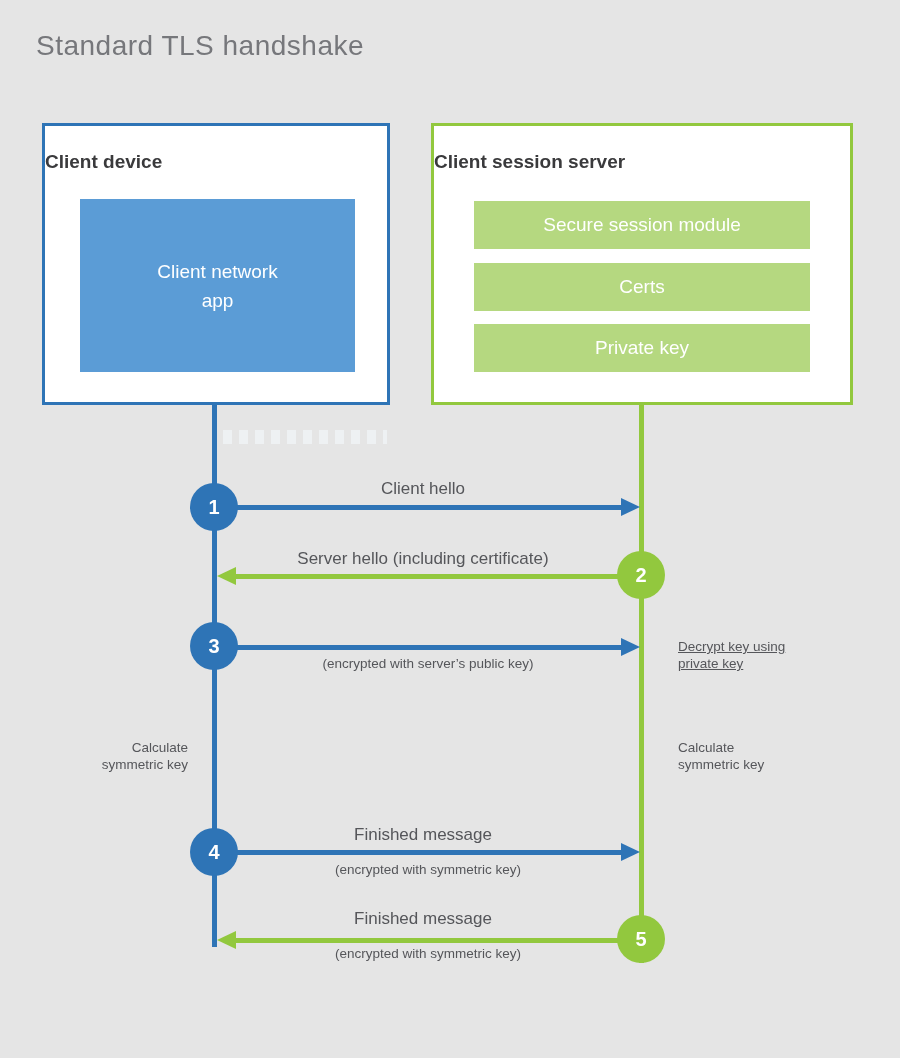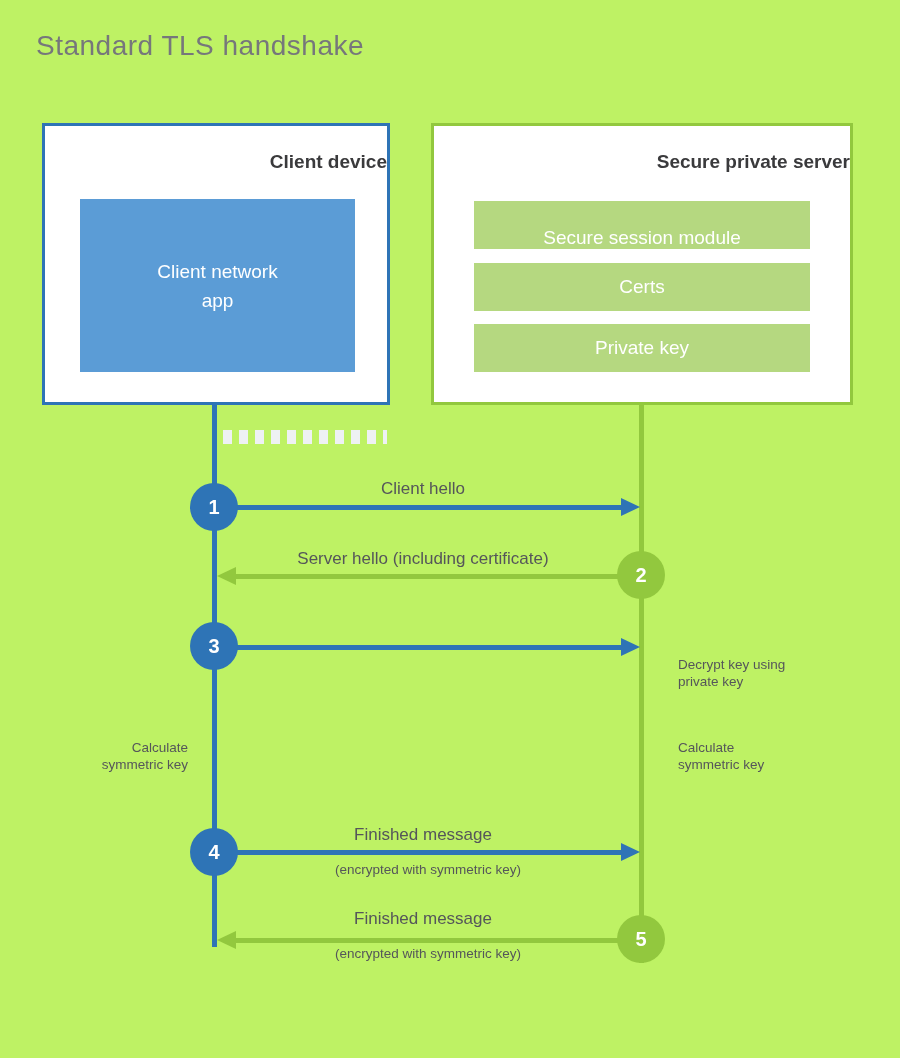--- a/index.html
+++ b/index.html
@@ -9,50 +9,50 @@
     --green-fill:#b5d880;
     --title-text:#76777b;
     --heading-text:#3a3a3c;
     --label-text:#55565a;
   }
   *{margin:0;padding:0;box-sizing:border-box;}
   html,body{background:#ffffff;}
   body{font-family:"Liberation Sans","DejaVu Sans",sans-serif;}
   .canvas{
     position:relative;width:900px;height:1058px;margin:0 auto;
-    background:#bef264;overflow:hidden;
+    background:#e5e5e5;overflow:hidden;
   }
   .page-title{
     position:absolute;left:36px;top:30px;
     font-size:28px;font-weight:300;letter-spacing:.5px;
     color:var(--title-text);
   }
   
   .actor-box{position:absolute;top:123px;height:282px;background:#fff;}
   .actor-box.client{left:42px;width:348px;border:3px solid var(--blue);}
   .actor-box.server{left:431px;width:422px;border:3px solid var(--green);}
   .actor-title{
-    margin-top:25px;text-align:right;
+    margin-top:25px;text-align:left;
     font-size:19px;font-weight:700;color:var(--heading-text);
   }
   .client-app{
     position:absolute;left:80px;top:199px;width:275px;height:173px;
     background:var(--blue-fill);
     display:flex;align-items:center;justify-content:center;
   }
   .client-app span{
     color:#fff;font-size:19px;line-height:29px;text-align:center;white-space:pre-line;
   }
   .server-bar{
     position:absolute;left:474px;width:336px;height:48px;
     background:var(--green-fill);
     display:flex;align-items:center;justify-content:center;
     color:#fff;font-size:19px;
   }
-  .server-bar.b0{top:201px;align-items:flex-end;}
+  .server-bar.b0{top:201px;}
   .server-bar.b1{top:263px;align-items:center;}
   .server-bar.b2{top:324px;}
   
   .lifeline{position:absolute;width:5px;}
   .lifeline.blue{left:212px;top:405px;height:542px;background:var(--blue);}
   .lifeline.green{left:639px;top:405px;height:558px;background:var(--green);}
   .ghost-dashes{
     position:absolute;left:223px;top:430px;width:164px;height:14px;
     background:repeating-linear-gradient(90deg,#eef1f3 0 9px,transparent 9px 16px);
   }
@@ -94,41 +94,41 @@
   .l1{top:479px;}
   .l2{top:549px;text-align:center;}
   .l3{top:620px;} .s3{top:656px;}
   .l4{top:825px;} .s4{top:862px;}
   .l5{top:909px;} .s5{top:946px;}
   
   .side-note{
     position:absolute;font-size:13.5px;line-height:17px;
     color:var(--label-text);white-space:pre-line;
   }
-  .note-decrypt{left:678px;top:656px;}
+  .note-decrypt{left:678px;top:638px;text-decoration:underline;}
   .note-calc-left{left:58px;top:739px;width:130px;text-align:right;}
   .note-calc-right{left:678px;top:739px;}
 </style>
 </head>
 <body>
 
 <div class="canvas">
 
   <div class="page-title">Standard TLS handshake</div>
 
   <div class="actor-box client">
     <div class="actor-title">Client device</div>
   </div>
   <div class="client-app">
     <span>Client network
 app</span>
   </div>
 
   <div class="actor-box server">
-    <div class="actor-title">Secure private server</div>
+    <div class="actor-title">Client session server</div>
   </div>
   <div class="server-bar b0">
     <span>Secure session module</span>
   </div>
   <div class="server-bar b1">
     <span>Certs</span>
   </div>
   <div class="server-bar b2">
     <span>Private key</span>
   </div>
@@ -152,20 +152,21 @@
     <i class="shaft"></i>
   </div>
   <div class="step-circle green c2">
     <span>2</span>
   </div>
 
   <div class="arrow blue right a3">
     <i class="shaft"></i>
     <i class="head"></i>
   </div>
+  <div class="msg-sub s3">(encrypted with server’s public key)</div>
   <div class="step-circle blue c3">
     <span>3</span>
   </div>
   <div class="side-note note-decrypt">Decrypt key using
 private key</div>
 
   <div class="side-note note-calc-left">Calculate
 symmetric key</div>
   <div class="side-note note-calc-right">Calculate
 symmetric key</div>

